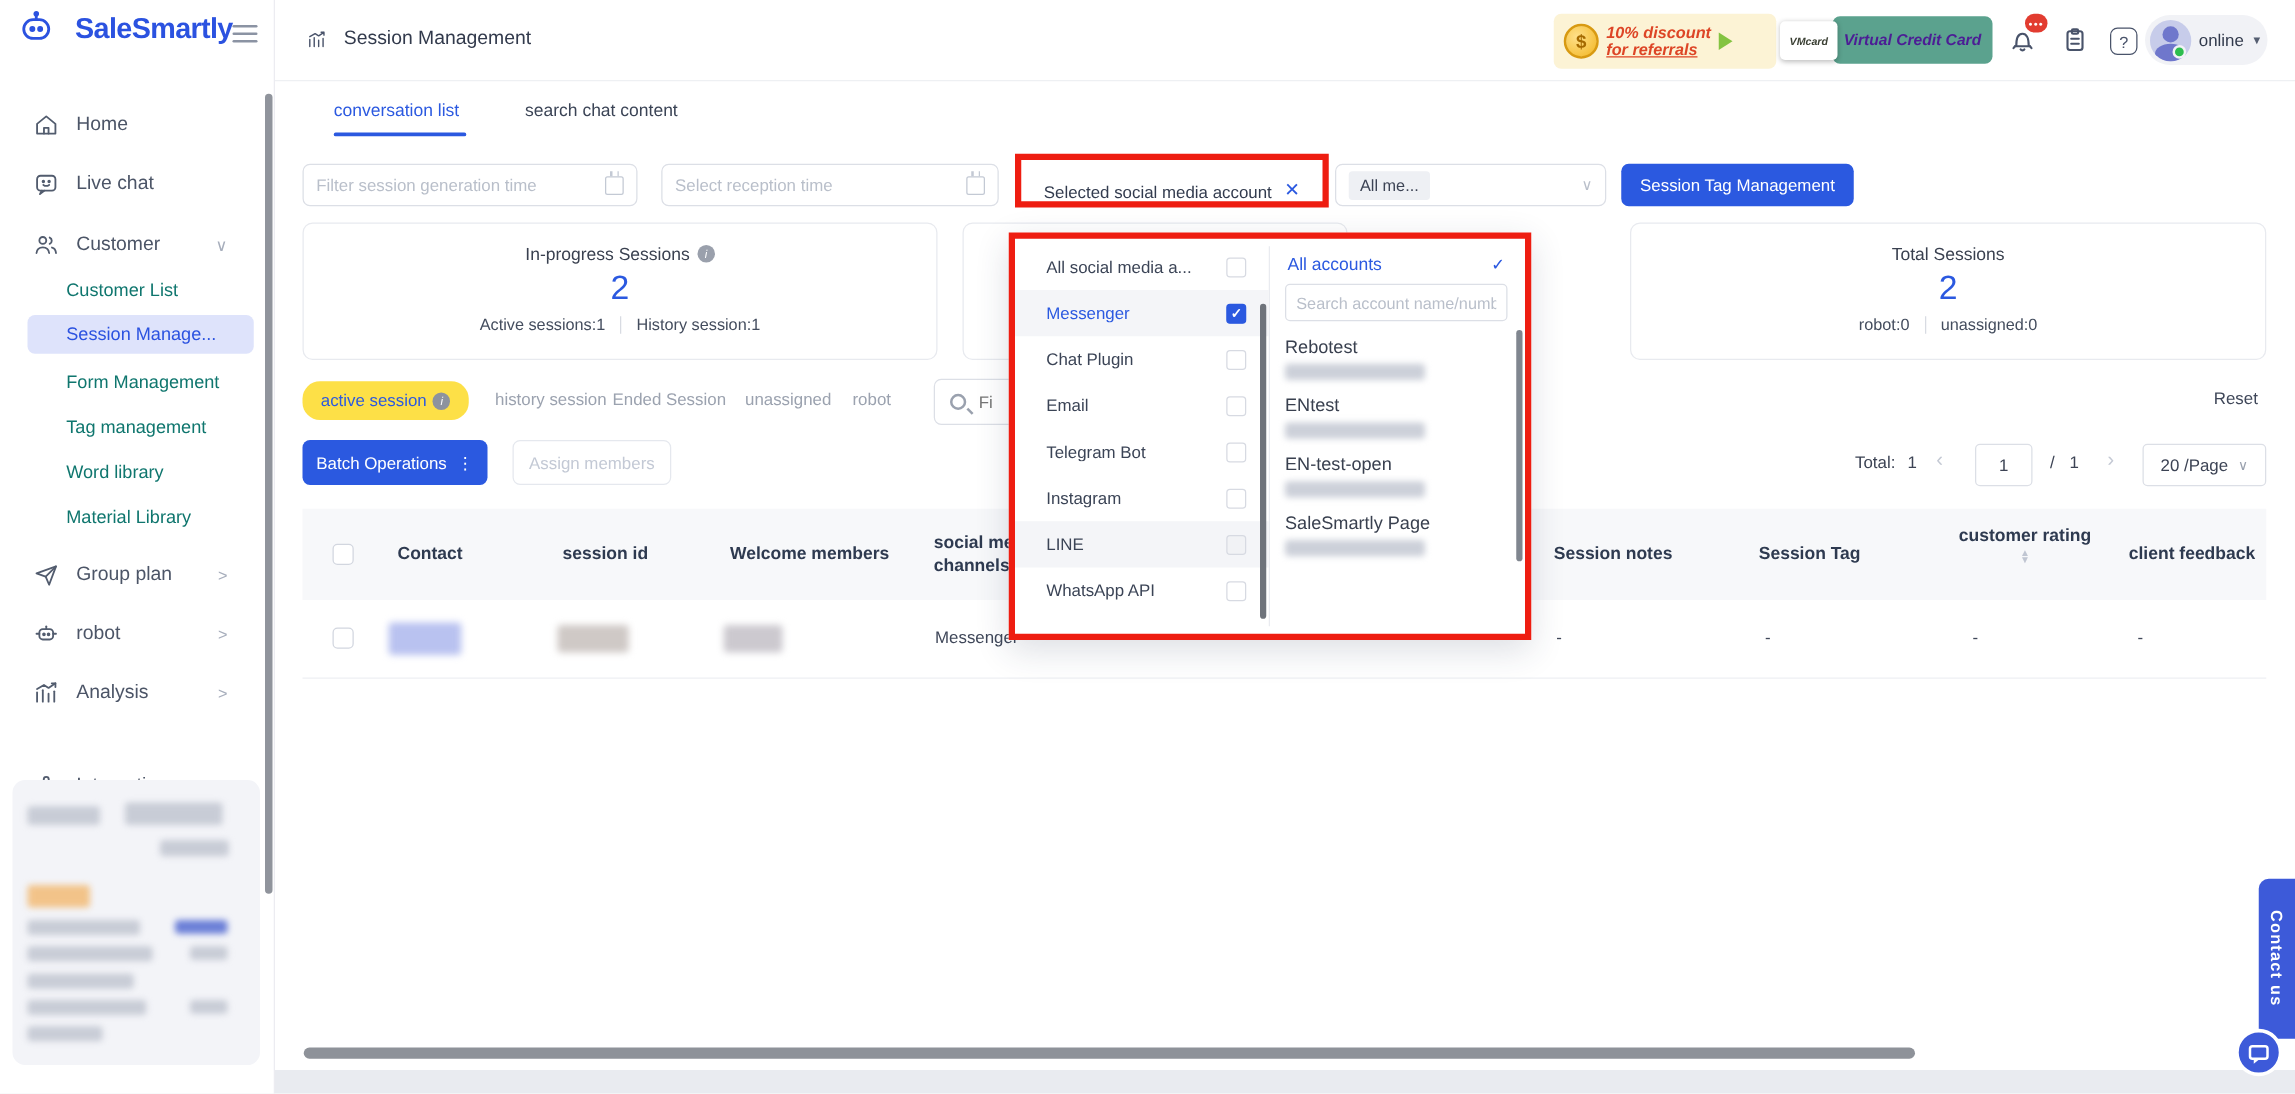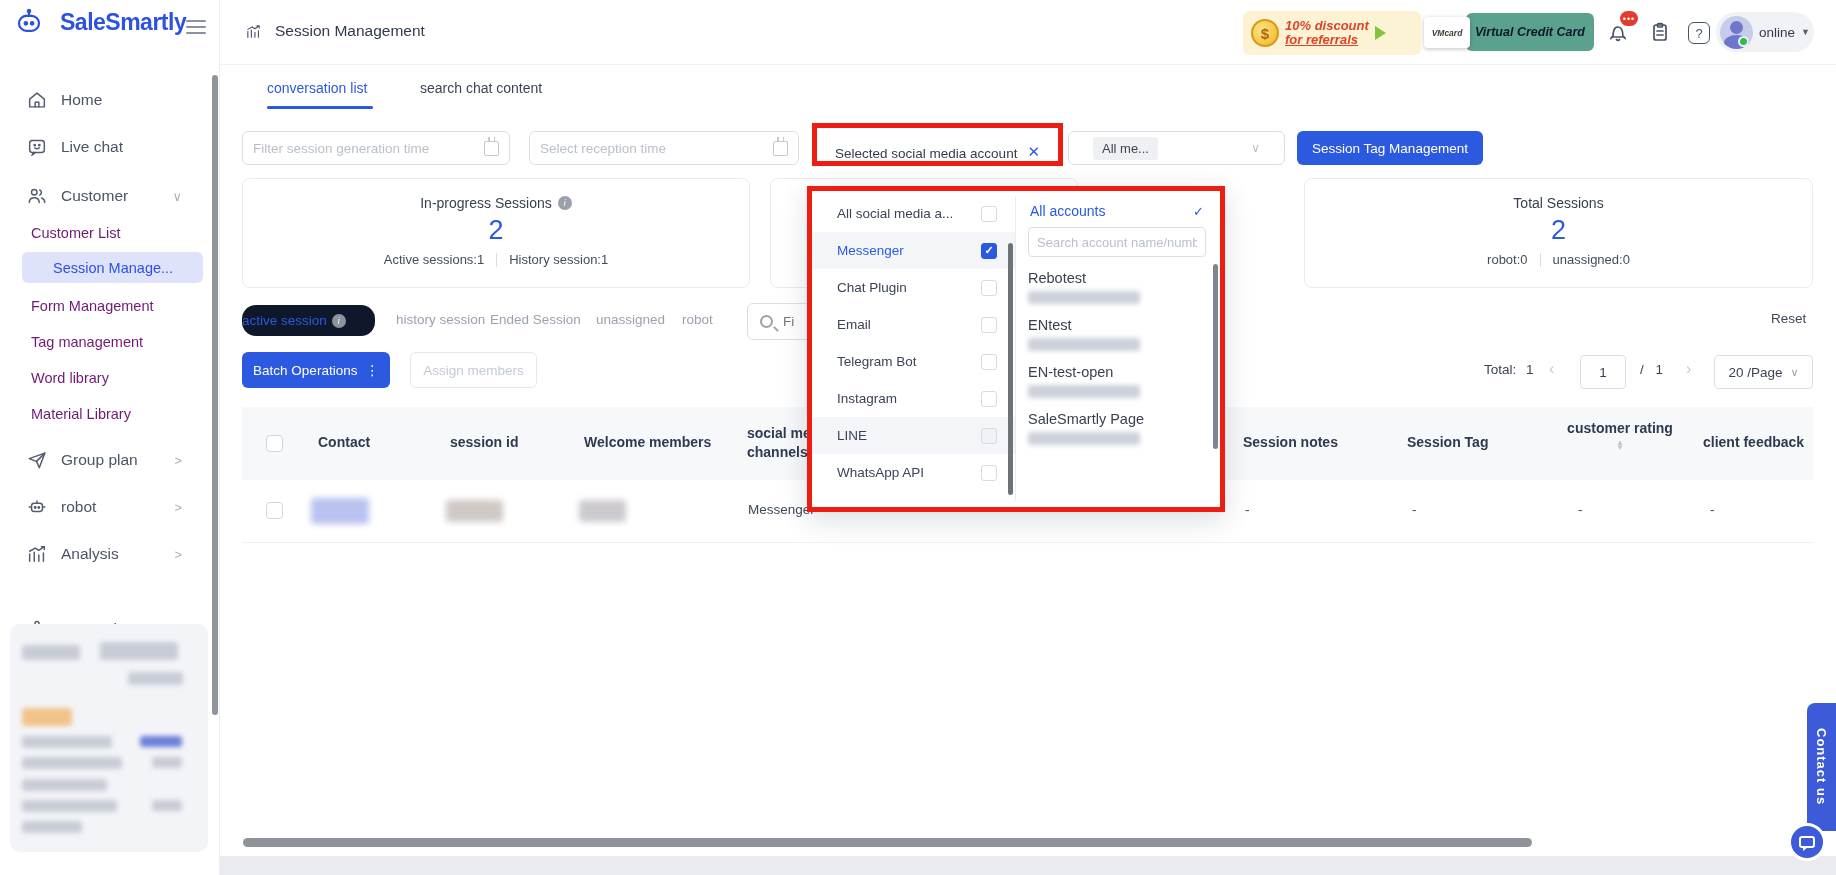--- a/index.html
+++ b/index.html
@@ -9,37 +9,37 @@
   .abs { position:absolute; }
 
   
   .sidebar { left:0; top:0; width:220px; height:875px; background:#fff; border-right:1px solid #ececf1; z-index:5; }
   .logo-row { left:14px; top:7px; display:flex; align-items:center; gap:16px; }
   .logo-text { font-size:23px; font-weight:bold; color:#2b52e0; letter-spacing:-0.5px; }
   .burger { left:186px; top:16px; width:20px; height:16px; cursor:pointer; }
   .burger span { display:block; height:2px; background:#8b93a3; margin:4px 0; border-radius:1px; }
   .nav-item { left:0; width:210px; height:30px; display:flex; align-items:center; gap:13px; padding-left:26px; font-size:15.5px; color:#4c5567; cursor:pointer; }
   .nav-item .chev { margin-left:auto; margin-right:28px; color:#a7aebc; font-size:13px; }
-  .nav-sub { left:0; width:210px; height:31px; display:flex; align-items:center; padding-left:31px; font-size:14.5px; color:#701a75; cursor:pointer; }
+  .nav-sub { left:0; width:210px; height:31px; display:flex; align-items:center; padding-left:53px; font-size:14.5px; color:#0f766e; cursor:pointer; }
   .nav-sub.active { background:#dee3fb; border-radius:6px; left:22px; width:181px; padding-left:31px; color:#2b52e0; }
   .s-icon { width:22px; height:22px; flex:0 0 22px; }
   .s-icon svg { width:22px; height:22px; stroke:#525c6e; fill:none; stroke-width:1.6; stroke-linecap:round; stroke-linejoin:round; }
   .side-scroll { left:212px; top:75px; width:6px; height:640px; background:#90949c; border-radius:3px; }
   .side-widget { left:10px; top:624px; width:198px; height:228px; background:#f3f4f8; border-radius:10px; }
   .blur { position:absolute; filter:blur(2.5px); border-radius:3px; background:#c8ccd6; }
 
   
   .topbar { left:220px; top:0; width:1616px; height:65px; background:#fff; border-bottom:1px solid #eef0f3; }
   .page-title { left:245px; top:22px; display:flex; gap:8px; align-items:center; font-size:15.5px; color:#323a4c; }
   .promo { left:1243px; top:11px; width:178px; height:44px; background:#fcf3d5; border-radius:6px; display:flex; align-items:center; padding:0 8px; gap:6px; cursor:pointer; }
   .coin { width:28px; height:28px; border-radius:50%; background:radial-gradient(circle at 35% 35%, #ffe08a, #f2b622); border:2px solid #d89a12; color:#a56a00; font-weight:bold; font-size:15px; display:flex; align-items:center; justify-content:center; }
   .promo-text { font-style:italic; font-weight:bold; font-size:13px; color:#dd4526; line-height:14px; }
   .promo-arrow { width:0; height:0; border-left:11px solid #83c341; border-top:7px solid transparent; border-bottom:7px solid transparent; }
   .vmcard { left:1424px; top:17px; width:46px; height:31px; background:#fff; border-radius:4px; box-shadow:0 1px 4px rgba(0,0,0,.25); display:flex; align-items:center; justify-content:center; font-size:8.5px; font-weight:bold; font-style:italic; color:#3a3f33; z-index:2; }
-  .teal-btn { left:1466px; top:13px; width:128px; height:38px; background:#5ba28e; border-radius:6px; color:#0f172a; font-size:12.5px; font-style:italic; font-weight:bold; display:flex; align-items:center; justify-content:center; cursor:pointer; }
+  .teal-btn { left:1466px; top:13px; width:128px; height:38px; background:#5ba28e; border-radius:6px; color:#4c1d95; font-size:12.5px; font-style:italic; font-weight:bold; display:flex; align-items:center; justify-content:center; cursor:pointer; }
   .hicon { width:24px; height:24px; }
   .hicon svg { width:24px; height:24px; stroke:#49536a; fill:none; stroke-width:1.7; stroke-linecap:round; stroke-linejoin:round; }
   .badge { left:1620px; top:11px; min-width:18px; height:15px; background:#e23c30; border-radius:8px; color:#fff; font-size:9px; letter-spacing:1px; display:flex; align-items:center; justify-content:center; z-index:2; }
   .help { left:1688px; top:22px; width:22px; height:22px; border:1.6px solid #49536a; border-radius:6px; color:#49536a; font-size:13px; display:flex; align-items:center; justify-content:center; cursor:pointer; }
   .user-pill { left:1716px; top:12px; width:98px; height:40px; background:#f1f2f6; border-radius:20px; display:flex; align-items:center; gap:6px; padding-left:4px; cursor:pointer; }
   .avatar { width:33px; height:33px; border-radius:50%; background:#c7ccea; position:relative; overflow:hidden; }
   .avatar .head { position:absolute; left:10px; top:5px; width:13px; height:13px; border-radius:50%; background:#6f77cc; }
   .avatar .body { position:absolute; left:4px; top:19px; width:25px; height:16px; border-radius:50% 50% 0 0; background:#6f77cc; }
   .online-dot { position:absolute; left:1738px; top:36px; width:11px; height:11px; background:#2dbd4e; border:2px solid #f1f2f6; border-radius:50%; z-index:2; }
   .online-label { font-size:13.5px; color:#323a4c; }
@@ -54,32 +54,32 @@
   
   .f-input { top:131px; height:34px; border:1px solid #dcdfe6; border-radius:6px; background:#fff; display:flex; align-items:center; padding:0 10px; gap:8px; }
   .f-input input { border:0; outline:0; flex:1; font-size:13.5px; color:#3c4354; font-family:inherit; background:transparent; }
   .f-input input::placeholder { color:#b9bfca; }
   .cal { width:15px; height:15px; border:1.5px solid #c3c9d4; border-radius:2px; position:relative; flex:0 0 15px; }
   .cal::before, .cal::after { content:""; position:absolute; top:-5px; width:1.5px; height:4px; background:#c3c9d4; }
   .cal::before { left:3px; } .cal::after { right:3px; }
   .chip-annot { left:812px; top:123px; width:251px; height:43px; border:5px solid #ee1d11; background:#fff; display:flex; align-items:flex-end; justify-content:center; gap:10px; z-index:20; }
   .chip-label { font-size:13.5px; color:#323b4e; }
   .chip-x { color:#2b59e0; font-size:15px; cursor:pointer; }
-  .member-select { left:1068px; top:131px; width:217px; height:34px; border:1px solid #dcdfe6; border-radius:6px; display:flex; align-items:center; padding:0 24px; justify-content:space-between; cursor:pointer; }
+  .member-select { left:1068px; top:131px; width:217px; height:34px; border:1px solid #dcdfe6; border-radius:6px; display:flex; align-items:center; padding:0 10px; justify-content:space-between; cursor:pointer; }
   .member-tag { background:#eef0f4; border-radius:3px; padding:4px 9px; font-size:13px; color:#3c4354; }
   .blue-btn { background:#2b59e0; color:#fff; border-radius:6px; display:flex; align-items:center; justify-content:center; font-size:13.5px; cursor:pointer; }
 
   
   .card { top:178px; height:110px; background:#fff; border:1px solid #e8eaef; border-radius:8px; text-align:center; }
   .card-title { margin-top:16px; font-size:14px; color:#39404f; display:flex; justify-content:center; align-items:center; gap:6px; }
   .info-dot { width:14px; height:14px; border-radius:50%; background:#9aa0ac; color:#fff; font-size:9px; display:inline-flex; align-items:center; justify-content:center; font-style:italic; }
   .card-value { margin-top:4px; font-size:27px; color:#2b59e0; }
   .card-subs { margin-top:6px; font-size:13px; color:#444d5e; display:flex; justify-content:center; gap:12px; align-items:center; }
   .vdiv { width:1px; height:14px; background:#d8dbe2; }
-  .st-pill { left:242px; top:305px; width:133px; height:31px; background:#0f172a; border-radius:14px; color:#2b59e0; font-size:13.5px; display:flex; align-items:center; gap:5px; cursor:pointer; }
+  .st-pill { left:242px; top:305px; width:133px; height:31px; background:#fde047; border-radius:14px; color:#2b59e0; font-size:13.5px; display:flex; align-items:center; justify-content:center; gap:5px; cursor:pointer; }
   .st-tab { top:312px; font-size:13.5px; color:#9ba2af; cursor:pointer; }
   .search-box { left:747px; top:303px; width:265px; height:37px; border:1px solid #dcdfe6; border-radius:6px; display:flex; align-items:center; padding:0 12px; gap:10px; }
   .mag { width:13px; height:13px; border:2px solid #9aa1ae; border-radius:50%; position:relative; flex:0 0 13px; }
   .mag::after { content:""; position:absolute; left:11px; top:11px; width:6px; height:2px; background:#9aa1ae; transform:rotate(45deg); }
   .reset { left:1771px; top:311px; font-size:13.5px; color:#3f4759; cursor:pointer; }
 
   
   .batch-btn { left:242px; top:352px; width:148px; height:36px; gap:8px; }
   .assign-btn { left:410px; top:352px; width:127px; height:36px; background:#fff; border:1px solid #e5e8ee; border-radius:6px; color:#c3c9d5; font-size:13.5px; display:flex; align-items:center; justify-content:center; }
   .pg { top:362px; font-size:13.5px; color:#3c4354; }

